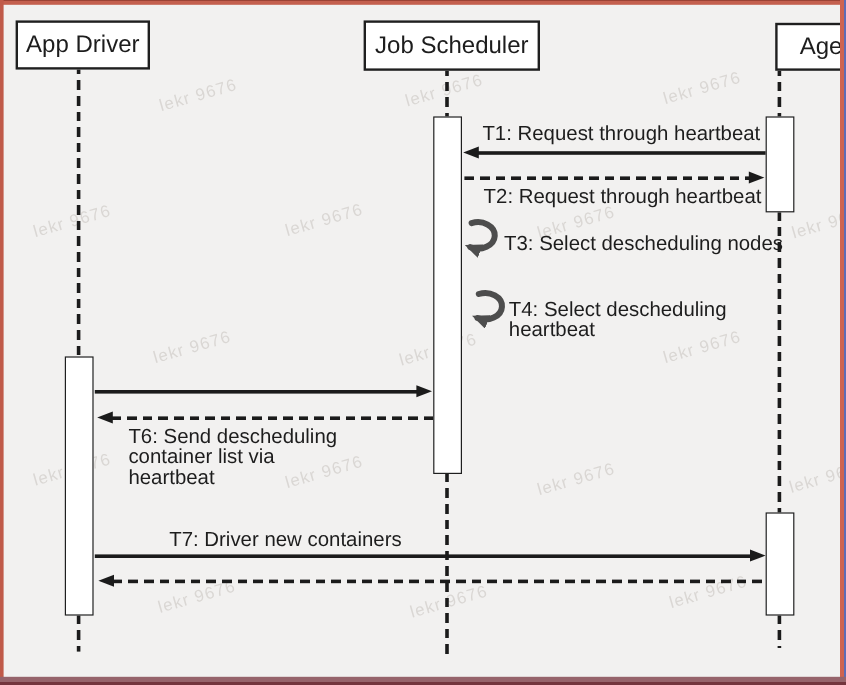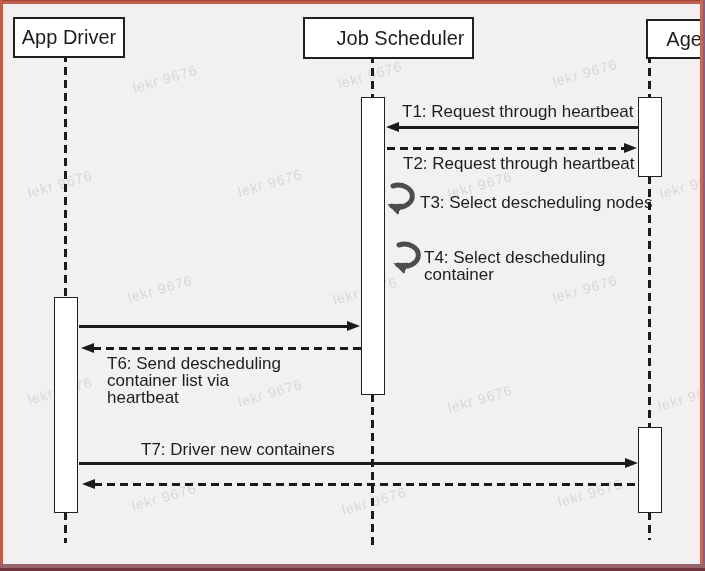--- a/index.html
+++ b/index.html
@@ -69,21 +69,21 @@
       <span class="wm" style="left: 448px; top: 400px; color: rgb(218, 215, 212);">lekr 9676</span>
       <span class="wm" style="left: 658px; top: 398px; color: rgb(218, 215, 212);">lekr 9676</span>
       <span class="wm" style="left: 132px; top: 498px; color: rgb(218, 215, 212);">lekr 9676</span>
       <span class="wm" style="left: 342px; top: 502px; color: rgb(218, 215, 212);">lekr 9676</span>
       <span class="wm" style="left: 558px; top: 494px; color: rgb(218, 215, 212);">lekr 9676</span>
     </div>
 
   <div class="actor-box" style="left:13px;top:17px;width:108px;height:37px;">
     <span>App Driver</span>
   </div>
-  <div class="actor-box" style="left:303px;top:17px;width:143px;height:38px;padding-left:24px;">
+  <div class="actor-box" style="left:303px;top:17px;width:143px;height:38px;">
     <span>Job Scheduler</span>
   </div>
   <div class="actor-box" style="left:630px;top:19px;width:89px;height:36px;margin-left:16px;">
     <span>Agent</span>
   </div>
 
   <div class="lifeline" style="left:64px;top:54px;height:244px;"></div>
   <div class="lifeline" style="left:64px;top:512px;height:31px;"></div>
 
   <div class="lifeline" style="left:371px;top:55px;height:44px;"></div>
@@ -117,21 +117,21 @@
   <div class="msg-label" style="left:420px;top:194px;">T3: Select descheduling nodes</div>
 
   <svg class="loop-svg" style="left:388px;top:240px;" width="42" height="34" viewBox="0 0 42 34">
     <defs>
       <marker id="lh4" markerUnits="userSpaceOnUse" markerWidth="14" markerHeight="12" refX="9" refY="6" orient="auto">
         <path d="M0,0 L14,6 L0,12 z" fill="#4d4d4d"></path>
       </marker>
     </defs>
     <path d="M11,5 A14,11 0 1 1 10,25" fill="none" stroke="#4d4d4d" stroke-width="5" stroke-linecap="round" marker-end="url(#lh4)"></path>
   </svg>
-  <div class="msg-label" style="left:424px;top:249px;width:185px;">T4: Select descheduling container</div>
+  <div class="msg-label" style="left:424px;top:249px;width:185px;">T4: Select descheduling heartbeat</div>
 
   <div class="msg-solid" style="left:79px;top:325px;width:269px;"></div>
   <div class="ah right" style="left:347px;top:321px;"></div>
 
   <div class="msg-dashed" style="left:93px;top:347px;width:268px;"></div>
   <div class="ah left" style="left:81px;top:343px;"></div>
   <div class="msg-label" style="left:107px;top:355px;width:195px;">T6: Send descheduling container list via heartbeat</div>
 
   <div class="msg-label" style="left:141px;top:441px;">T7: Driver new containers</div>
   <div class="msg-solid" style="left:79px;top:462px;width:547px;"></div>

